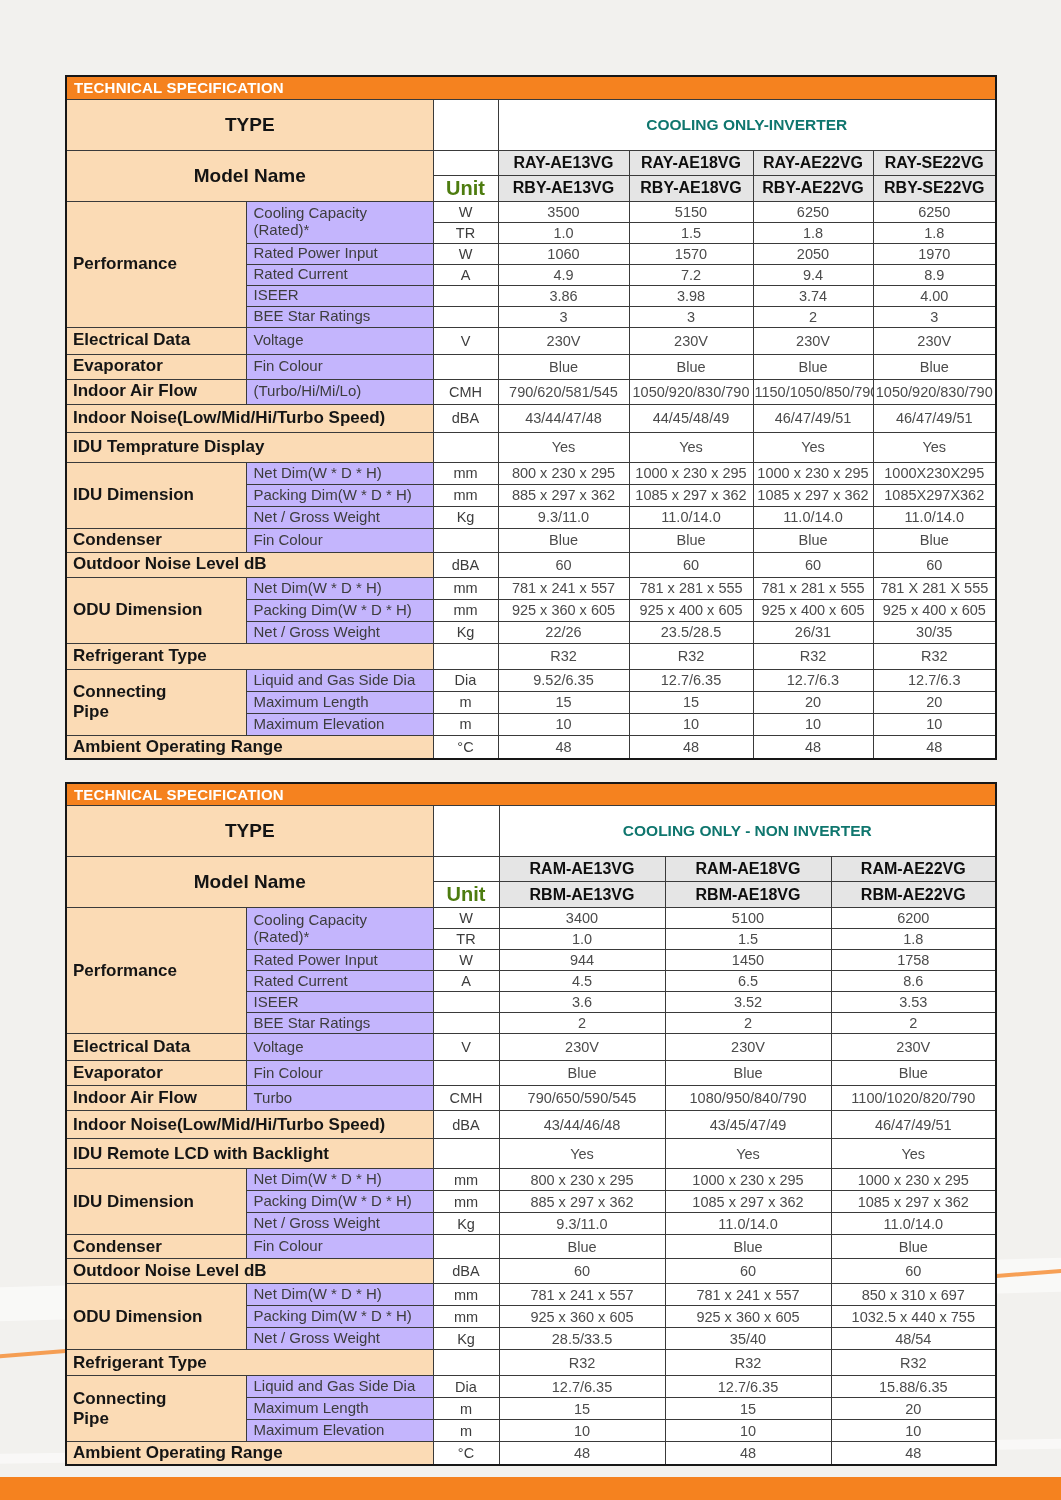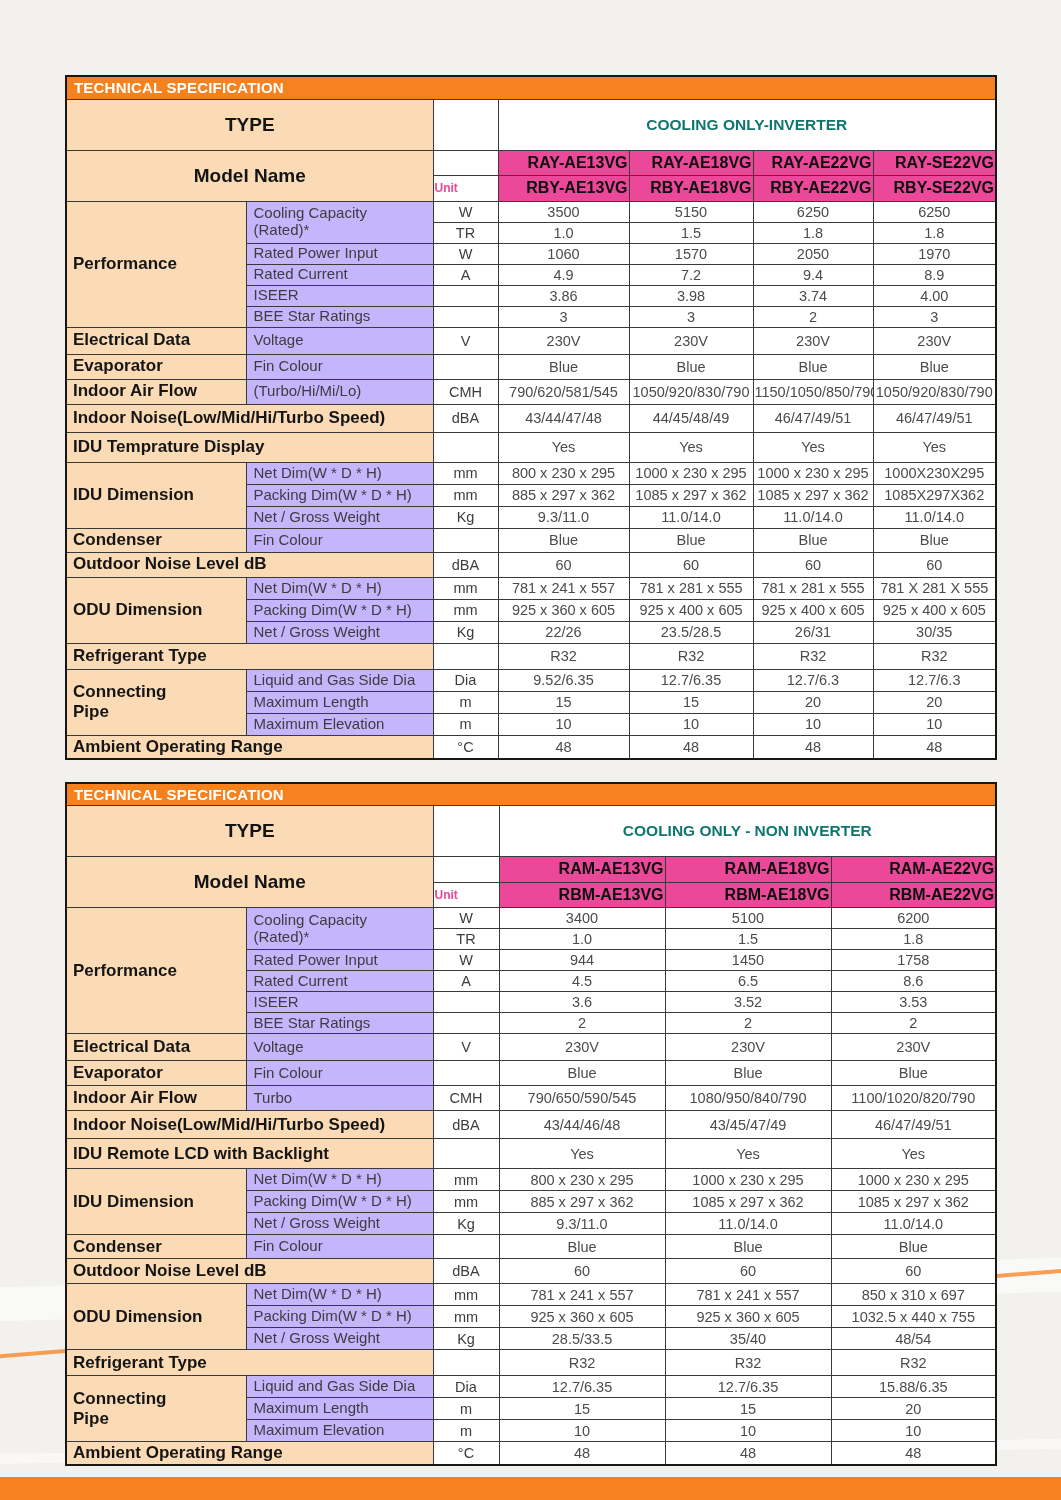--- a/index.html
+++ b/index.html
@@ -33,22 +33,22 @@
   tr.r-out  { height:25px; }
   tr.r-ref  { height:26px; }
   tr.r-pipe { height:22px; }
   tr.r-amb  { height:18px; }
 
   .titlebar { background:#f5821f; color:#ffffff; font-weight:bold; font-size:15px; text-align:left; padding:2px 0 2px 7px; letter-spacing:.2px; }
   .big   { background:#fbdbb5; font-weight:bold; font-size:19px; color:#141414; text-align:center; padding:14px 2px; }
   .cat   { background:#fbdbb5; font-weight:bold; font-size:17px; color:#151515; text-align:left; padding:1px 4px 1px 6px; white-space:pre-line; line-height:1.18; }
   .sub   { background:#c4b5fd; font-weight:normal; font-size:15px; color:#3d3d3d; text-align:left; padding:1px 3px 1px 7px; white-space:pre-line; line-height:1.12; }
   .unit  { background:#ffffff; text-align:center; font-size:14.5px; color:#3d3d3d; padding:0 2px; }
-  .unith { background:#ffffff; text-align:left; font-weight:bold; font-size:12px; color:#ec4899; }
-  .model { background:#ec4899; text-align:right; font-weight:bold; font-size:16px; color:#0e0e0e; padding:0 1px; }
+  .unith { background:#ffffff; text-align:center; font-weight:bold; font-size:20px; color:#4d7c0f; }
+  .model { background:#e5e5e5; text-align:center; font-weight:bold; font-size:16px; color:#0e0e0e; padding:0 1px; }
   .typeval { background:#ffffff; text-align:center; font-weight:bold; font-size:15.5px; color:#0f766e; }
   .val   { background:#ffffff; text-align:center; font-size:14.5px; color:#4b4b4b; padding:0 1px; }
   .nbr { border-right-style:hidden; }
   .nbl { border-left-style:hidden; }
 
   .footnote { margin:16px 0 0 78px; font-size:15px; color:#3f3f3f; letter-spacing:.1px; }
 </style>
 </head>
 <body>
 

